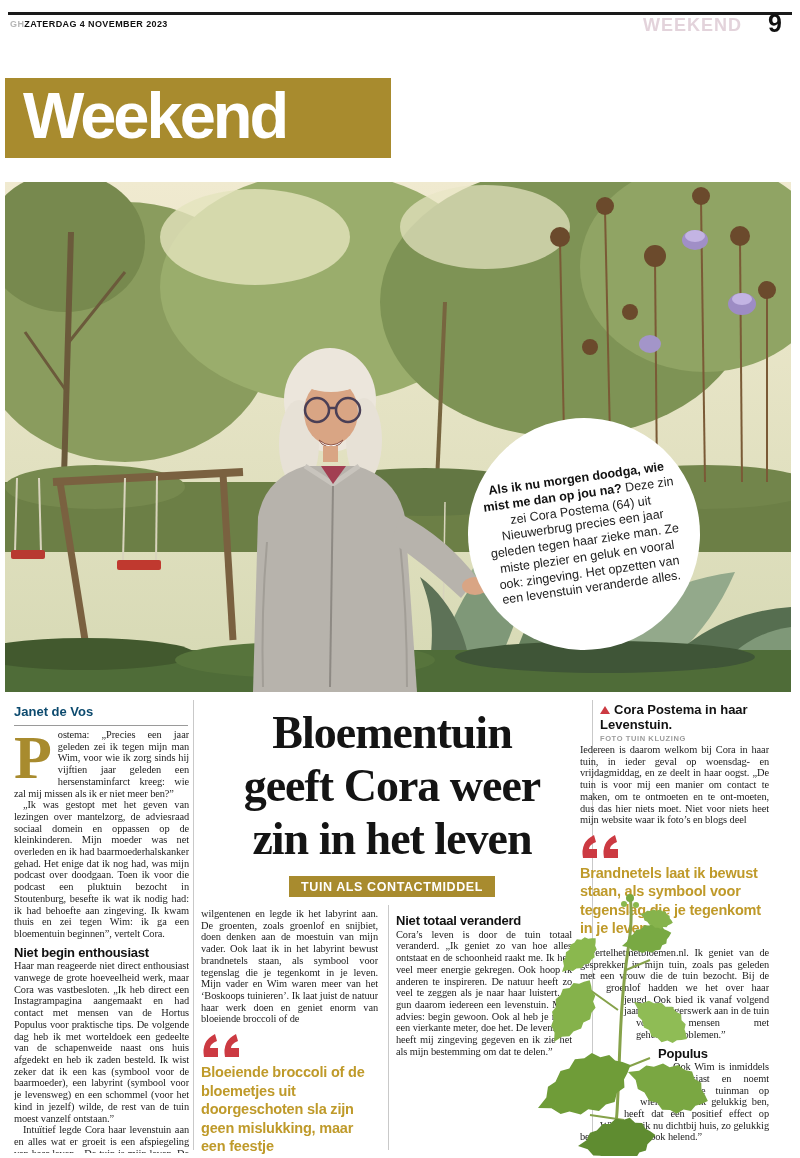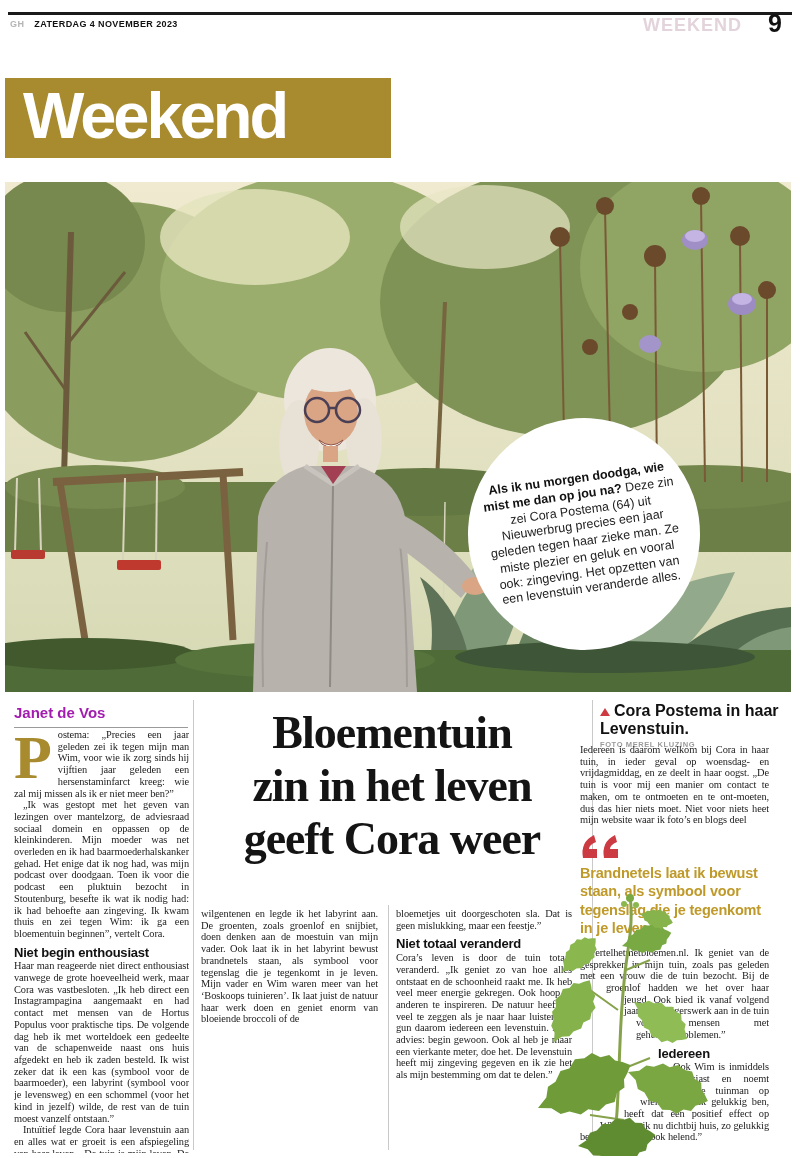--- a/index.html
+++ b/index.html
@@ -2,42 +2,42 @@
 <html><head>
 <meta charset="utf-8">
 <style>
   * { margin:0; padding:0; box-sizing:border-box; }
   html,body { width:800px; height:1158px; background:#fff; font-family:"Liberation Sans",sans-serif; }
   #page { position:relative; width:800px; height:1158px; background:#fff; overflow:hidden; }
 
   
   .top-rule { position:absolute; left:8px; top:12px; width:784px; height:3px; background:#1a1a1a; }
   .mast-left { position:absolute; left:10px; top:19px; font-size:9px; font-weight:bold; letter-spacing:.4px; color:#111; }
-  .mast-logo { color:#b5b5b5; margin-right:10px; }
+  .mast-logo { color:#b5b5b5; }
   .mast-section { position:absolute; right:58px; top:15px; font-size:18px; font-weight:bold; letter-spacing:1px; color:#e3d3db; }
   .mast-page { position:absolute; right:18px; top:9px; font-size:25px; font-weight:bold; color:#111; }
 
   
   .banner-left { position:absolute; left:5px; top:78px; width:386px; height:80px; background:#a88b2e; color:#fff;
                  font-size:65px; font-weight:bold; letter-spacing:-3px; line-height:76px; padding-left:18px; overflow:hidden; }
   .banner-right { position:absolute; left:401px; top:78px; width:375px; height:80px; background:#d9c285; color:#a8892c;
                  font-size:65px; font-weight:bold; letter-spacing:-3px; line-height:76px; padding-left:14px; overflow:hidden; }
 
   
   .photo { position:absolute; left:5px; top:182px; width:786px; height:510px; overflow:hidden; background:#cfd3ae; }
   .photo svg { display:block; width:100%; height:100%; }
   .circle-quote { position:absolute; left:463px; top:236px; width:232px; height:232px; border-radius:50%;
                   background:#fff; display:flex; align-items:center; justify-content:center; text-align:center;
                   padding:16px; transform:rotate(-8deg); }
   .circle-quote .inner { font-size:12.5px; line-height:1.26; color:#222; }
   .circle-quote b { font-weight:bold; color:#111; }
 
   
   .vrule { position:absolute; top:700px; bottom:8px; width:1px; background:#c9c9c9; }
-  .byline { position:absolute; left:14px; top:704px; width:174px; font-size:15px; font-weight:bold; color:#a21caf;
+  .byline { position:absolute; left:14px; top:704px; width:174px; font-size:13px; font-weight:bold; color:#0c4a6e;
             border-bottom:1px solid #9a9a9a; padding-bottom:6px; }
   .col { position:absolute; font-family:"Liberation Serif",serif; font-size:10.4px; line-height:11.7px;
          color:#1c1c1c; text-align:justify; letter-spacing:-.1px; overflow:hidden; }
   .col p { margin:0; text-indent:9px; }
   .col p.noindent { text-indent:0; }
   #col1 { left:14px; top:729px; width:175px; height:424px; }
   #col2 { left:201px; top:908px; width:177px; height:246px; }
   #col3 { left:396px; top:908px; width:176px; height:246px; }
   #col4 { left:580px; top:744px; width:189px; height:410px; }
   .dropcap { float:left; font-family:"Liberation Serif",serif; font-weight:bold; color:#a88b2e;
@@ -48,21 +48,21 @@
   
   .headline { position:absolute; left:198px; top:706px; width:388px; text-align:center;
               font-family:"Liberation Serif",serif; font-weight:bold; color:#141414;
               font-size:46px; line-height:53px; letter-spacing:-1px; }
   .badge-row { position:absolute; left:198px; top:876px; width:388px; text-align:center; }
   .badge { display:inline-block; background:#a88b2e; color:#fff; font-size:12.5px; font-weight:bold;
            letter-spacing:.6px; padding:4px 12px 3px; }
 
   
   .caption { position:absolute; left:600px; top:702px; width:190px; }
-  .cap-title { font-size:16px; font-weight:bold; color:#111; }
+  .cap-title { font-size:13px; font-weight:bold; color:#111; }
   .tri { display:inline-block; width:0; height:0; border-left:5px solid transparent; border-right:5px solid transparent;
          border-bottom:8px solid #cc3a42; margin-right:4px; }
   .cap-credit { font-size:7.5px; letter-spacing:.6px; color:#9b9b9b; margin-top:2px; font-weight:bold; }
 
   
   .pullquote { font-family:"Liberation Sans",sans-serif; text-align:left; margin-top:8px; }
   .qicon { display:block; margin:4px 0 6px; }
   .qtext { font-size:14.5px; line-height:18.5px; font-weight:bold; color:#bf9a2a; letter-spacing:-.2px; }
 
   
@@ -197,43 +197,53 @@
   </div>
 
   <div class="vrule" style="left:193px;"></div>
   <div class="vrule" style="left:388px; top:905px;"></div>
   <div class="vrule" style="left:592px;"></div>
 
   <div class="byline">Janet de Vos</div>
 
   <div class="headline">
     <div>Bloementuin</div>
+    <div>geeft Cora weer</div>
     <div>zin in het leven</div>
-    <div>geeft Cora weer</div>
+  </div>
+  <div class="badge-row">
+    <span class="badge">TUIN ALS CONTACTMIDDEL</span>
   </div>
 
   <div class="caption">
     <div class="cap-title"><span class="tri"></span><span>Cora Postema in haar Levenstuin.</span></div>
-    <div class="cap-credit">FOTO MEREL KLUZING</div>
+    <div class="cap-credit">FOTO TUIN KLUZING</div>
   </div>
 
   <div class="col" id="col1">
     <p class="noindent"><span class="dropcap">P</span><span>ostema: „Precies een jaar geleden zei ik tegen mijn man Wim, voor wie ik zorg sinds hij vijftien jaar geleden een hersenstaminfarct kreeg: wie zal mij missen als ik er niet meer ben?”</span></p>
     <p>„Ik was gestopt met het geven van lezingen over mantelzorg, de adviesraad sociaal domein en oppassen op de kleinkinderen. Mijn moeder was net overleden en ik had baarmoederhalskanker gehad. Het enige dat ik nog had, was mijn podcast over doodgaan. Toen ik voor die podcast een pluktuin bezocht in Stoutenburg, besefte ik wat ik nodig had: ik had behoefte aan zingeving. Ik kwam thuis en zei tegen Wim: ik ga een bloementuin beginnen”, vertelt Cora.</p>
     <div class="subhead">Niet begin enthousiast</div>
     <p class="noindent">Haar man reageerde niet direct enthousiast vanwege de grote hoeveelheid werk, maar Cora was vastbesloten. „Ik heb direct een Instagrampagina aangemaakt en had contact met mensen van de Hortus Populus voor praktische tips. De volgende dag heb ik met worteldoek een gedeelte van de schapenweide naast ons huis afgedekt en heb ik zaden besteld. Ik wist zeker dat ik een kas (symbool voor de baarmoeder), een labyrint (symbool voor je levensweg) en een schommel (voor het kind in jezelf) wilde, de rest van de tuin moest vanzelf ontstaan.”</p>
     <p>Intuïtief legde Cora haar levenstuin aan en alles wat er groeit is een afspiegeling van haar leven. „De tuin is mijn leven. De schommel maakte ik bijvoorbeeld met mijn ex. Met een vriendin vlocht ik een hek van</p>
   </div>
 
   <div class="col" id="col2">
     <p class="noindent">wilgentenen en legde ik het labyrint aan. De groenten, zoals groenlof en snijbiet, doen denken aan de moestuin van mijn vader. Ook laat ik in het labyrint bewust brandnetels staan, als symbool voor tegenslag die je tegenkomt in je leven. Mijn vader en Wim waren meer van het ‘Boskoops tuinieren’. Ik laat juist de natuur haar werk doen en geniet enorm van bloeiende broccoli of de</p>
+    <div class="pullquote">
+      <svg class="qicon" width="40" height="24" viewBox="0 0 40 24">
+        <path d="M3,24 Q0,8 14,1 L16,8 Q9,11 9,15 L17,15 L17,24 Z" fill="#cc3a42"></path>
+        <path d="M24,24 Q21,8 35,1 L37,8 Q30,11 30,15 L38,15 L38,24 Z" fill="#cc3a42"></path>
+      </svg>
+      <div class="qtext">Bloeiende broccoli of de bloemetjes uit doorgeschoten sla zijn geen mislukking, maar een feestje</div>
+
+    </div>
   </div>
 
   <div class="col" id="col3">
-    <p class="noindent">bloemetjes uit doorgeschoten sla. Dat is geen mislukking, maar een feestje.”</p>
     <div class="subhead">Niet totaal veranderd</div>
     <p class="noindent">Cora’s leven is door de tuin totaal veranderd. „Ik geniet zo van hoe alles ontstaat en de schoonheid raakt me. Ik heb veel meer energie gekregen. Ook hoop ik anderen te inspireren. De natuur heeft zo veel te zeggen als je naar haar luistert. Ik gun daarom iedereen een levenstuin. Mijn advies: begin gewoon. Ook al heb je maar een vierkante meter, doe het. De levenstuin heeft mij zingeving gegeven en ik zie het als mijn bestemming om dat te delen.”</p>
   </div>
 
   <div class="col" id="col4">
     <p class="noindent">Iedereen is daarom welkom bij Cora in haar tuin, in ieder geval op woensdag- en vrijdagmiddag, en ze deelt in haar oogst. „De tuin is voor mij een manier om contact te maken, om te ontmoeten en te ont-moeten, dus das hier niets moet. Niet voor niets heet mijn website waar ik foto’s en blogs deel</p>
     <div class="pullquote">
       <svg class="qicon" width="40" height="24" viewBox="0 0 40 24">
         <path d="M3,24 Q0,8 14,1 L16,8 Q9,11 9,15 L17,15 L17,24 Z" fill="#cc3a42"></path>
         <path d="M24,24 Q21,8 35,1 L37,8 Q30,11 30,15 L38,15 L38,24 Z" fill="#cc3a42"></path>
@@ -247,21 +257,21 @@
       <div class="sp" style="width:40px;"></div>
       <div class="sp" style="width:56px;height:22px;"></div>
       <div class="sp" style="width:66px;"></div>
       <div class="sp" style="width:78px;"></div>
       <div class="sp" style="width:84px;"></div>
       <div class="sp" style="width:74px;"></div>
       <div class="sp" style="width:60px;"></div>
       <div class="sp" style="width:44px;"></div>
       <div class="sp" style="width:20px;"></div>
       <p class="noindent" style="text-indent:9px;">Vertelhetmetbloemen.nl. Ik geniet van de gesprekken in mijn tuin, zoals pas geleden met een vrouw die de tuin bezocht. Bij de groenlof hadden we het over haar jeugd. Ook bied ik vanaf volgend jaar vrijwilligerswerk aan in de tuin voor mensen met geheugenproblemen.”</p>
-      <div class="subhead">Iedereen</div>
+      <div class="subhead">Populus</div>
       <p class="noindent" style="text-indent:9px;">Ook Wim is inmiddels enthousiast en noemt zichzelf de tuinman op wielen. „Als ik gelukkig ben, heeft dat een positief effect op Wim. Dat ik nu dichtbij huis, zo gelukkig ben, is voor hem ook helend.”</p>
     </div>
   </div>
 
   <svg class="nettle" viewBox="0 0 235 266">
     <defs>
       <polygon id="nleaf" points="0,0 8,-4 12,-10 18,-11 24,-16 30,-15 36,-19 42,-17 48,-18 52,-13 58,-12 60,-7 64,-4 68,0 64,4 60,7 58,12 52,13 48,18 42,17 36,19 30,15 24,16 18,11 12,10 8,4"></polygon>
     </defs>
     <path d="M92,266 C102,210 96,140 108,60 C112,35 112,20 110,6" stroke="#86a24a" stroke-width="3" fill="none"></path>
     <path d="M100,180 L130,168 M98,120 L70,100 M106,80 L130,70 M104,230 L70,225" stroke="#86a24a" stroke-width="2" fill="none"></path>

